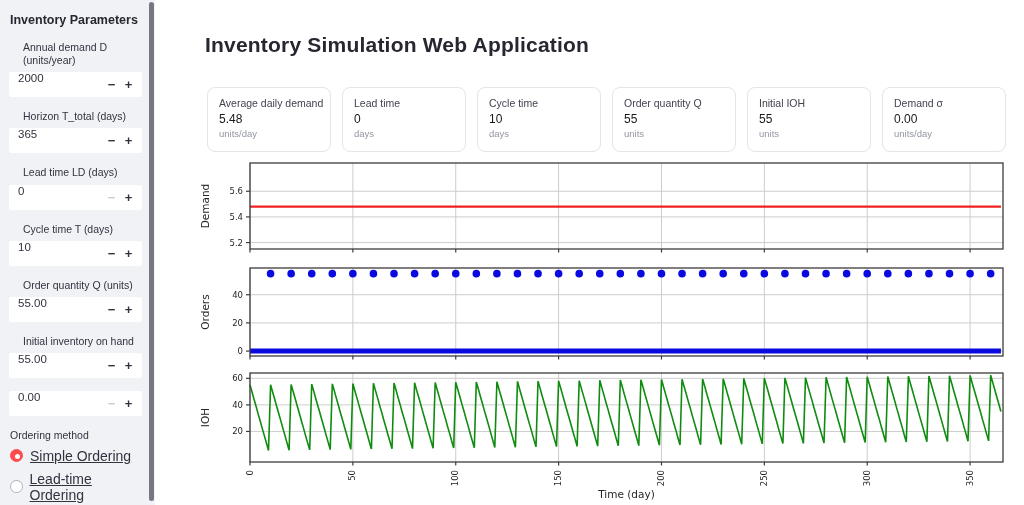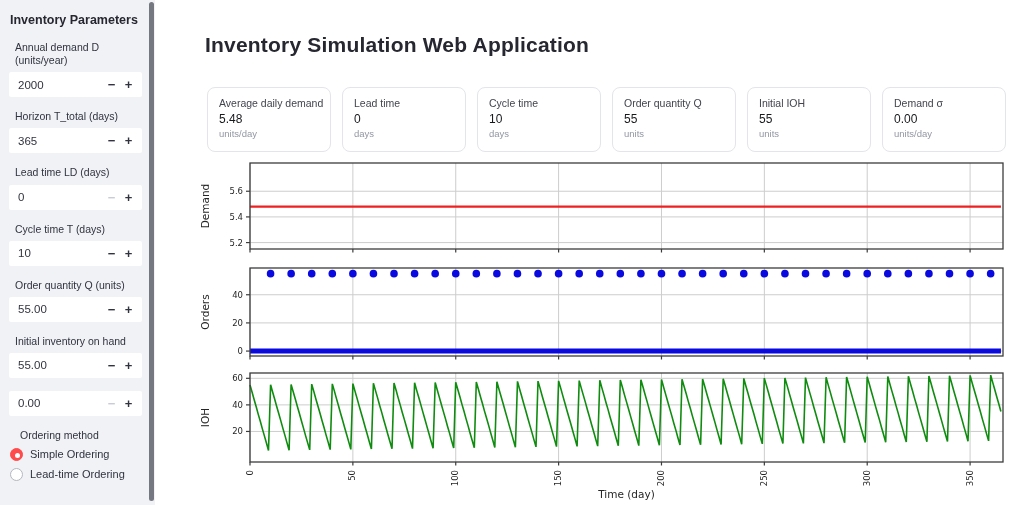--- a/index.html
+++ b/index.html
@@ -7,37 +7,37 @@
     font-family:"Liberation Sans", sans-serif; color:#31333f; }
   .app { display:flex; width:1024px; height:505px; }
 
   
   .sidebar { position:relative; width:155px; min-width:155px; height:505px;
     background:#f0f2f6; padding:10px 10px 10px 9px; overflow:hidden; }
   .sb-scroll { position:absolute; top:2px; right:1px; width:5px; height:499px;
     background:#757880; border-radius:3px; }
   .sb-header { font-size:12.5px; font-weight:700; color:#262730; margin:3px 0 14px 1px; }
   .field { margin-bottom:13px; }
-  .field-label { font-size:10.5px; color:#31333f; margin:0 0 5px 6px; line-height:1.25; }
-  .num-input { display:flex; align-items:center; background:#ffffff; border-radius:2px;
+  .field-label { font-size:10.5px; color:#31333f; margin:0 0 5px 14px; line-height:1.25; }
+  .num-input { display:flex; background:#ffffff; border-radius:2px;
     height:25px; width:133px; }
   .num-value { flex:1; font-size:11.5px; color:#31333f; padding-left:9px; }
   .step-btn { width:17px; text-align:center; font-size:13px; font-weight:700;
     color:#31333f; cursor:pointer; line-height:25px; user-select:none; }
   .step-btn.minus { letter-spacing:0; }
   .step-btn.disabled { color:#c9ccd4; }
   .step-btn.plus { margin-right:5px; }
-  .radio-group-label { font-size:10.5px; color:#31333f; margin:2px 0 7px 11px; }
+  .radio-group-label { font-size:10.5px; color:#31333f; margin:2px 0 7px 1px; }
   .radio-row { display:flex; align-items:center; margin:0 0 7px 1px; cursor:pointer; }
   .radio-dot { width:13px; height:13px; border-radius:50%; margin-right:7px;
     background:#fff; border:1px solid #b4b7bf; position:relative; }
   .radio-dot.on { background:#ff4b4b; border-color:#ff4b4b; }
   .radio-dot.on::after { content:""; position:absolute; left:4px; top:4px;
     width:5px; height:5px; border-radius:50%; background:#fff; }
-  .radio-label { font-size:11px; color:#31333f; }
+  .radio-label { font-size:14px; color:#31333f;text-decoration:underline; }
 
   
   .main { position:relative; flex:1; height:505px; background:#fff; }
   .page-title { position:absolute; left:50px; top:33px; font-size:21px;
     font-weight:700; color:#262730; letter-spacing:.2px; }
   .cards { position:absolute; left:52px; top:87px; display:flex; gap:11px;border-radius:25px; }
   .card { width:124px; height:65px; background:#fff; border:1px solid #e4e5ea;
     border-radius:8px; padding:9px 11px; }
   .card-label { font-size:10.5px; color:#42444e; white-space:nowrap; }
   .card-value { font-size:12px; font-weight:400; color:#17181c; margin-top:3px; }

